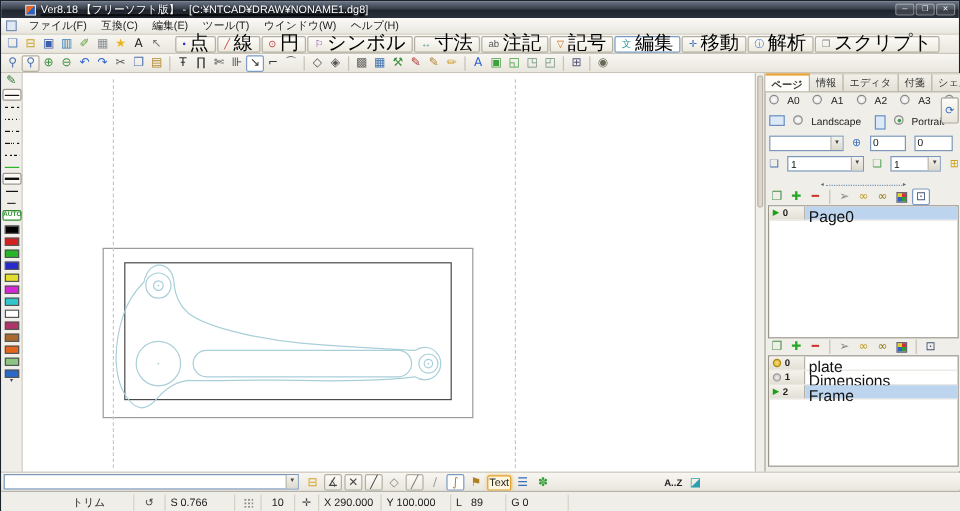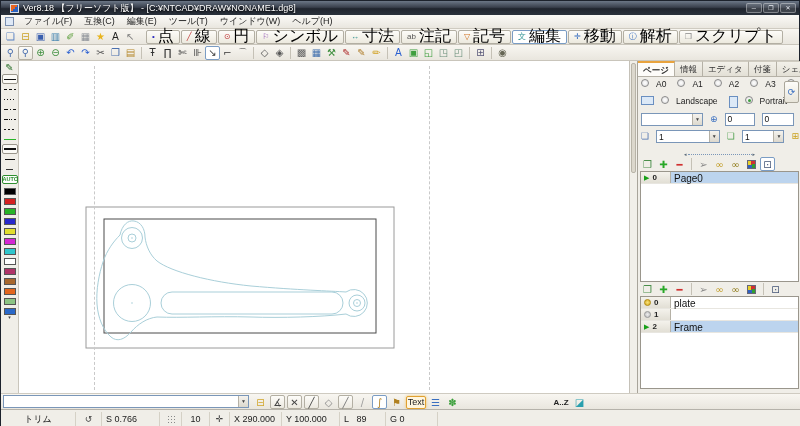--- a/index.html
+++ b/index.html
@@ -2,21 +2,21 @@
 <html><head>
 <meta charset="utf-8">
 <style>
   * { margin:0; padding:0; box-sizing:border-box; font-family:"Liberation Sans","DejaVu Sans",sans-serif; }
   html,body { width:800px; height:426px; overflow:hidden; background:#888; }
   #app { position:relative; width:800px; height:426px; background:#f0eee8; border:1px solid #1c222c; }
 
   
   #titlebar { position:absolute; left:0; top:0; width:100%; height:14px;
     background:linear-gradient(#6b7686 0%, #39404c 45%, #20252e 55%, #2b323d 100%);
-    display:flex; align-items:center; padding:0 9px; }
+    display:flex; align-items:center; padding:0 20px;text-decoration:underline; }
   #titlebar .appicon { width:9px; height:9px; margin-right:4px;
     background:linear-gradient(135deg,#e86420 0 50%,#2a62c0 50% 100%); border:1px solid #d8dde6; }
   #titlebar .title { color:#fff; font-size:9px; line-height:14px; white-space:nowrap; text-shadow:0 1px 2px #000; }
   #wincontrols { position:absolute; right:3px; top:2px; display:flex; gap:1px; }
   .winbtn { width:16px; height:10px; border:1px solid rgba(255,255,255,.35); border-radius:2px;
     background:rgba(255,255,255,.12); color:#e8ecf2; font-size:6px; line-height:8px; text-align:center; }
 
   
   #menubar { position:absolute; left:0; top:14px; width:100%; height:14px;
     background:linear-gradient(#fbfaf7,#e9e6df); border-bottom:1px solid #cfcbc1;
@@ -89,39 +89,39 @@
   .dotdiv .dots { width:64px; height:0; border-top:1px dotted #7a96b8; }
   .dotdiv .arr { font-size:5px; color:#567; line-height:5px; }
   .rp-listtb { height:14px; display:flex; align-items:center; padding:0 2px; gap:1px; }
   .rp-list { background:#fff; border:1px solid #9a968c; margin:0 2px; overflow:hidden; }
   #pages-list { height:111px; }
   #layers-list { height:93px; }
   .lrow { display:flex; height:12px; border-bottom:1px solid #e8e6e0; }
   .lrow .numcell { width:30px; background:linear-gradient(#f4f2ec,#e2dfd5); border-right:1px solid #b5b1a6;
     display:flex; align-items:center; gap:3px; padding-left:3px; flex:none; }
   .lrow .numcell .num { font-size:8px; font-weight:bold; color:#222; }
-  .lrow .namecell { flex:1; font-size:10px; color:#111; padding:1px 0 0 3px; }
+  .lrow .namecell { flex:1; font-size:13px; color:#111; padding:1px 0 0 3px; }
   .lrow.selected .namecell { background:#bcd4ee; }
   .play { color:#18a018; font-size:7px; line-height:10px; }
   .bulb { width:7px; height:7px; border-radius:50%; background:radial-gradient(#f6e27a,#d8a81e); border:1px solid #b08a10; }
   .bulb.off { background:radial-gradient(#eee,#bbb); border-color:#999; }
   .palette { width:9px; height:9px; border:1px solid #667;
     background:conic-gradient(#d03030 0 25%, #2f9e2f 0 50%, #2f5fc0 0 75%, #e8d02a 0); }
 
   
   #bottombar { position:absolute; left:0; top:392px; width:800px; height:16px;
     background:linear-gradient(#f8f6f1,#e9e6de); border-top:1px solid #cfcbc1; }
   #bb-combo { position:absolute; left:2px; top:1px; width:246px; }
   #bb-strip { position:absolute; left:252px; top:1px; display:flex; align-items:center; gap:2px; }
   #bb-strip2 { position:absolute; left:550px; top:1px; display:flex; align-items:center; gap:1px; }
   .bb-btn { height:13px; min-width:20px; }
   .azlbl { font-size:8px; font-weight:bold; color:#222; }
 
   #statusbar { position:absolute; left:0; top:408px; width:800px; height:18px; background:#f0eee8;
-    border-top:1px solid #b5b2aa; display:flex; align-items:center; font-size:9px; color:#222; }
+    border-top:1px solid #b5b2aa; display:flex; align-items:center; font-size:9px; color:#222;padding-left:36px; }
   .sb-cell { height:14px; line-height:14px; border-right:1px solid #d5d1c6; padding:0 4px; white-space:nowrap; }
   .sb-icon { font-size:9px; color:#444; }
   .gridicon { width:8px; height:8px; background-image:radial-gradient(#888 35%, transparent 36%); background-size:3px 3px; }
 </style>
 </head>
 <body>
 
 <div id="app">
 
   <div id="titlebar">
@@ -541,20 +541,21 @@
               <span class="bulb"></span>
               <span class="num">0</span>
             </span>
             <span class="namecell">plate</span>
           </div>
           <div class="lrow">
             <span class="numcell">
               <span class="bulb off"></span>
               <span class="num">1</span>
             </span>
+            <span class="namecell">Dimensions</span>
           </div>
           <div class="lrow selected">
             <span class="numcell">
               <span class="play">▶</span>
               <span class="num">2</span>
             </span>
             <span class="namecell">Frame</span>
           </div>
         </div>
     </div>

